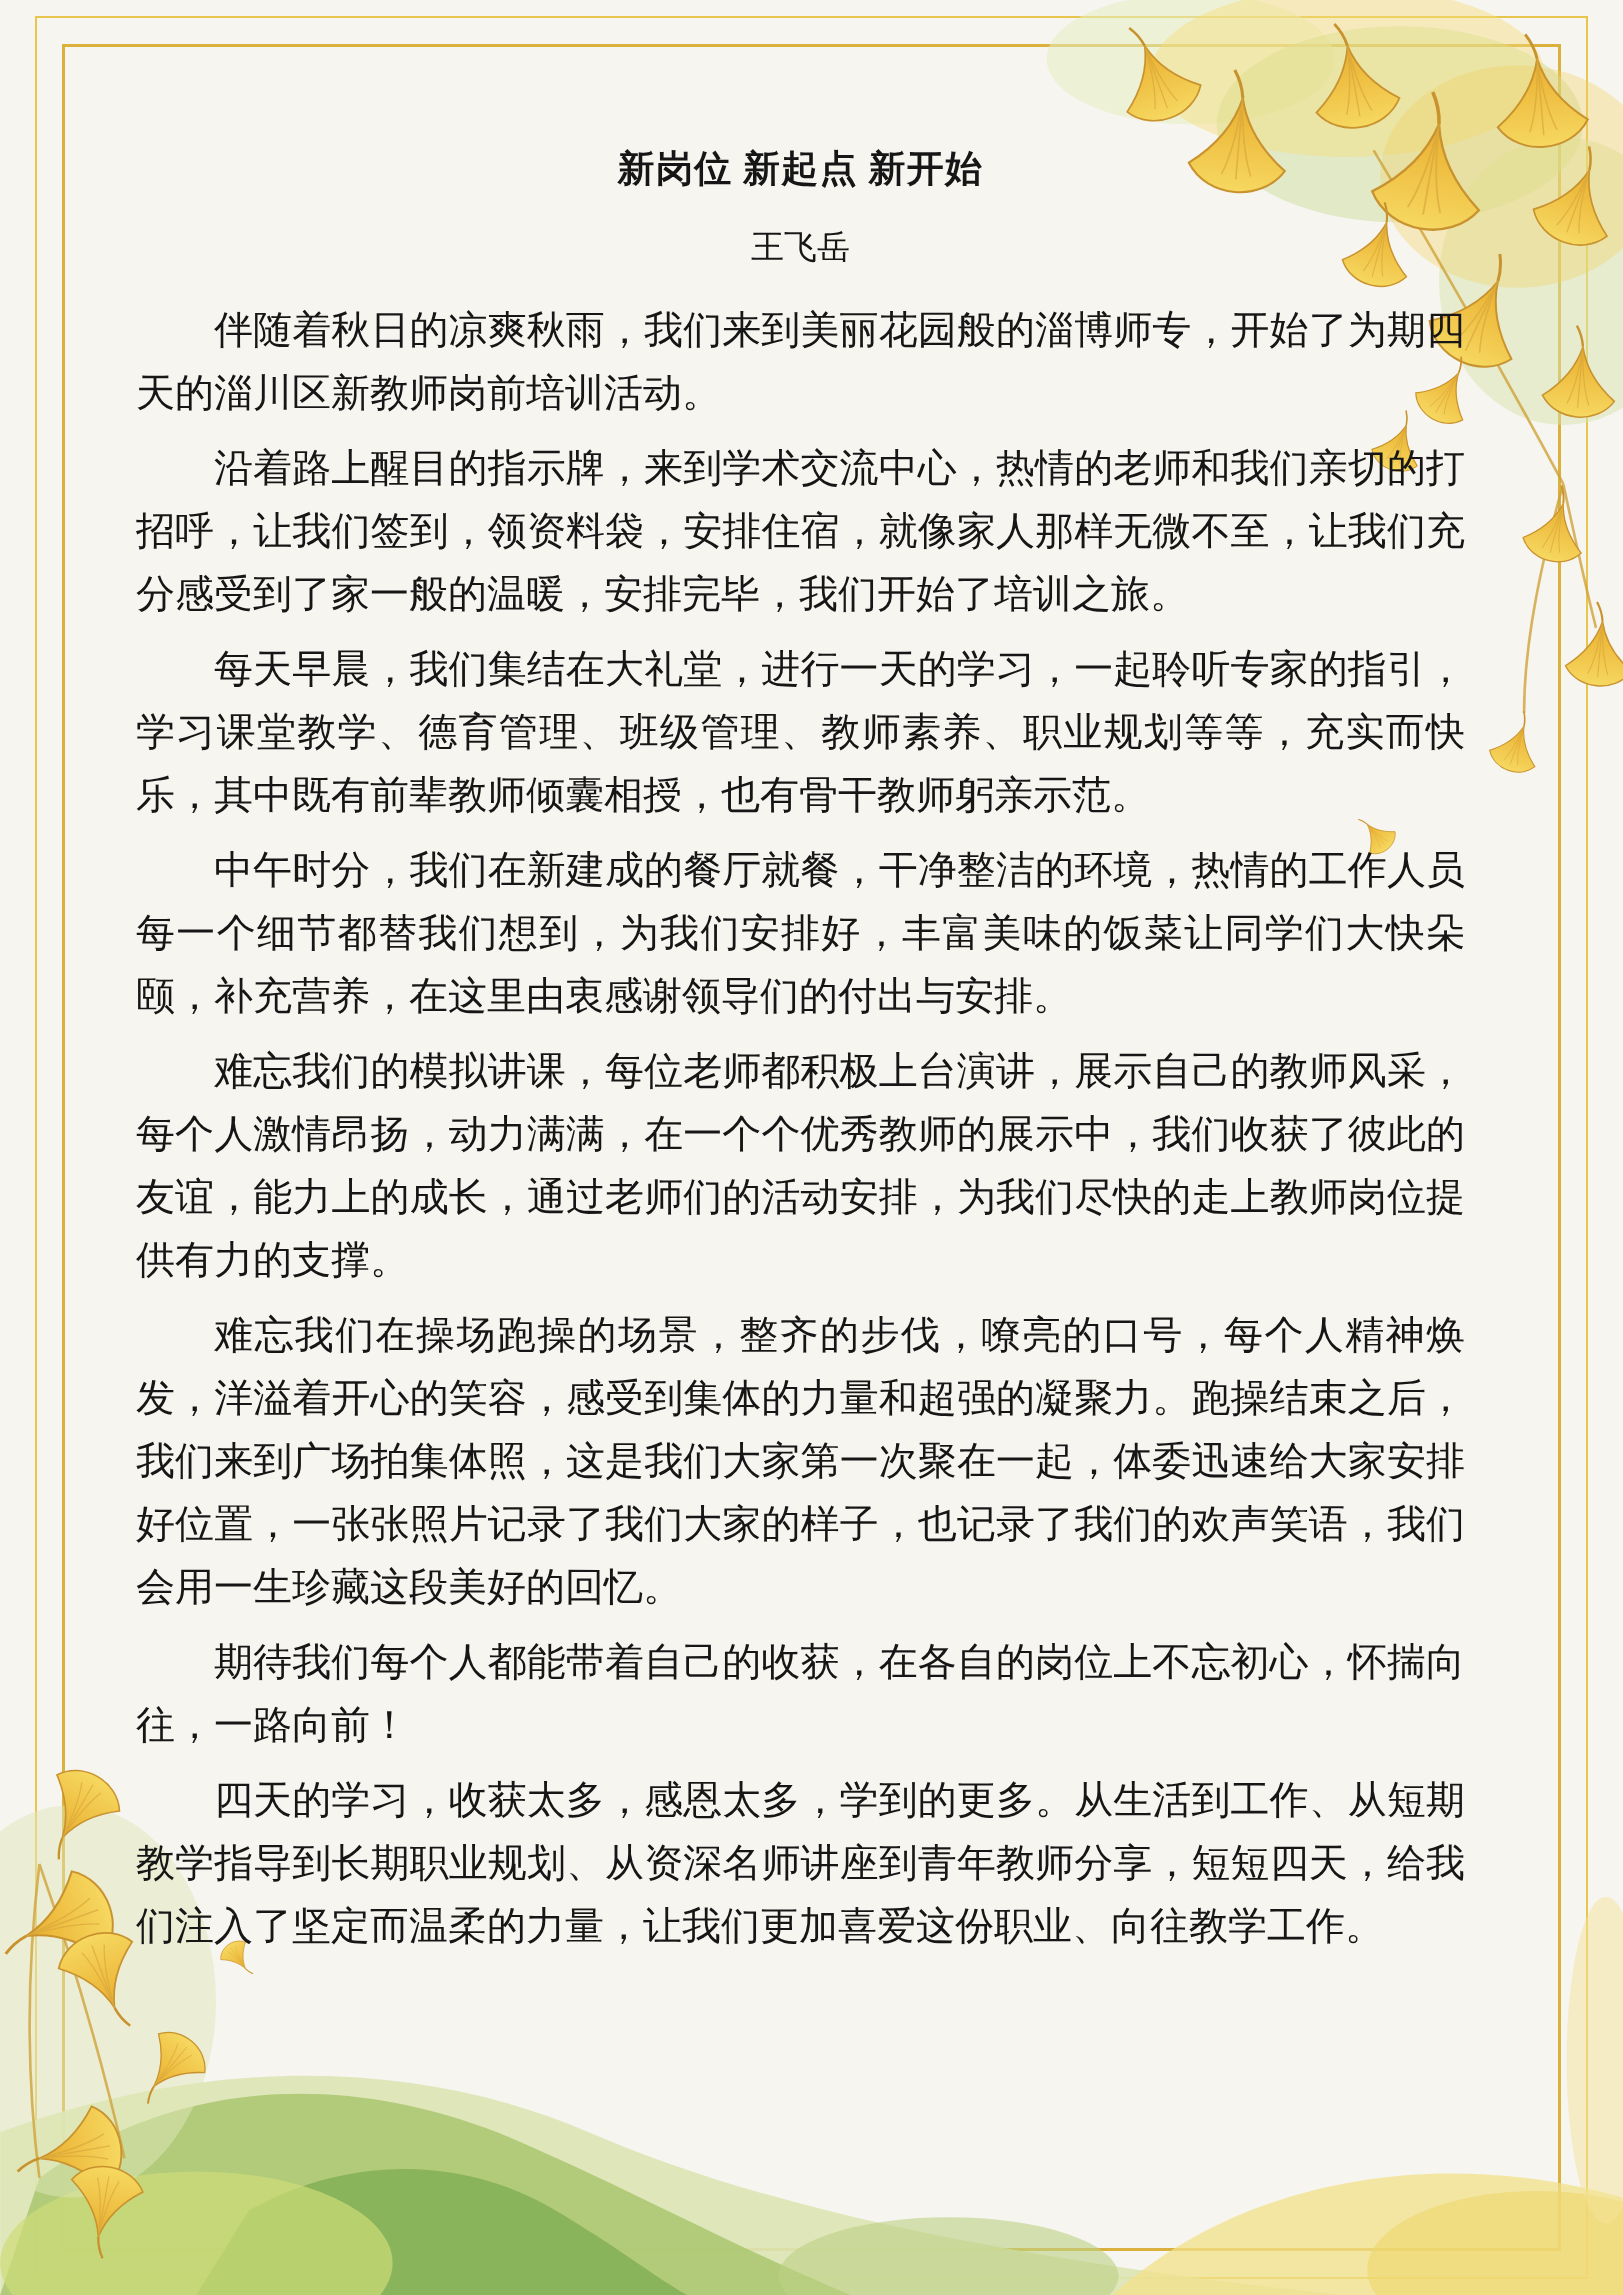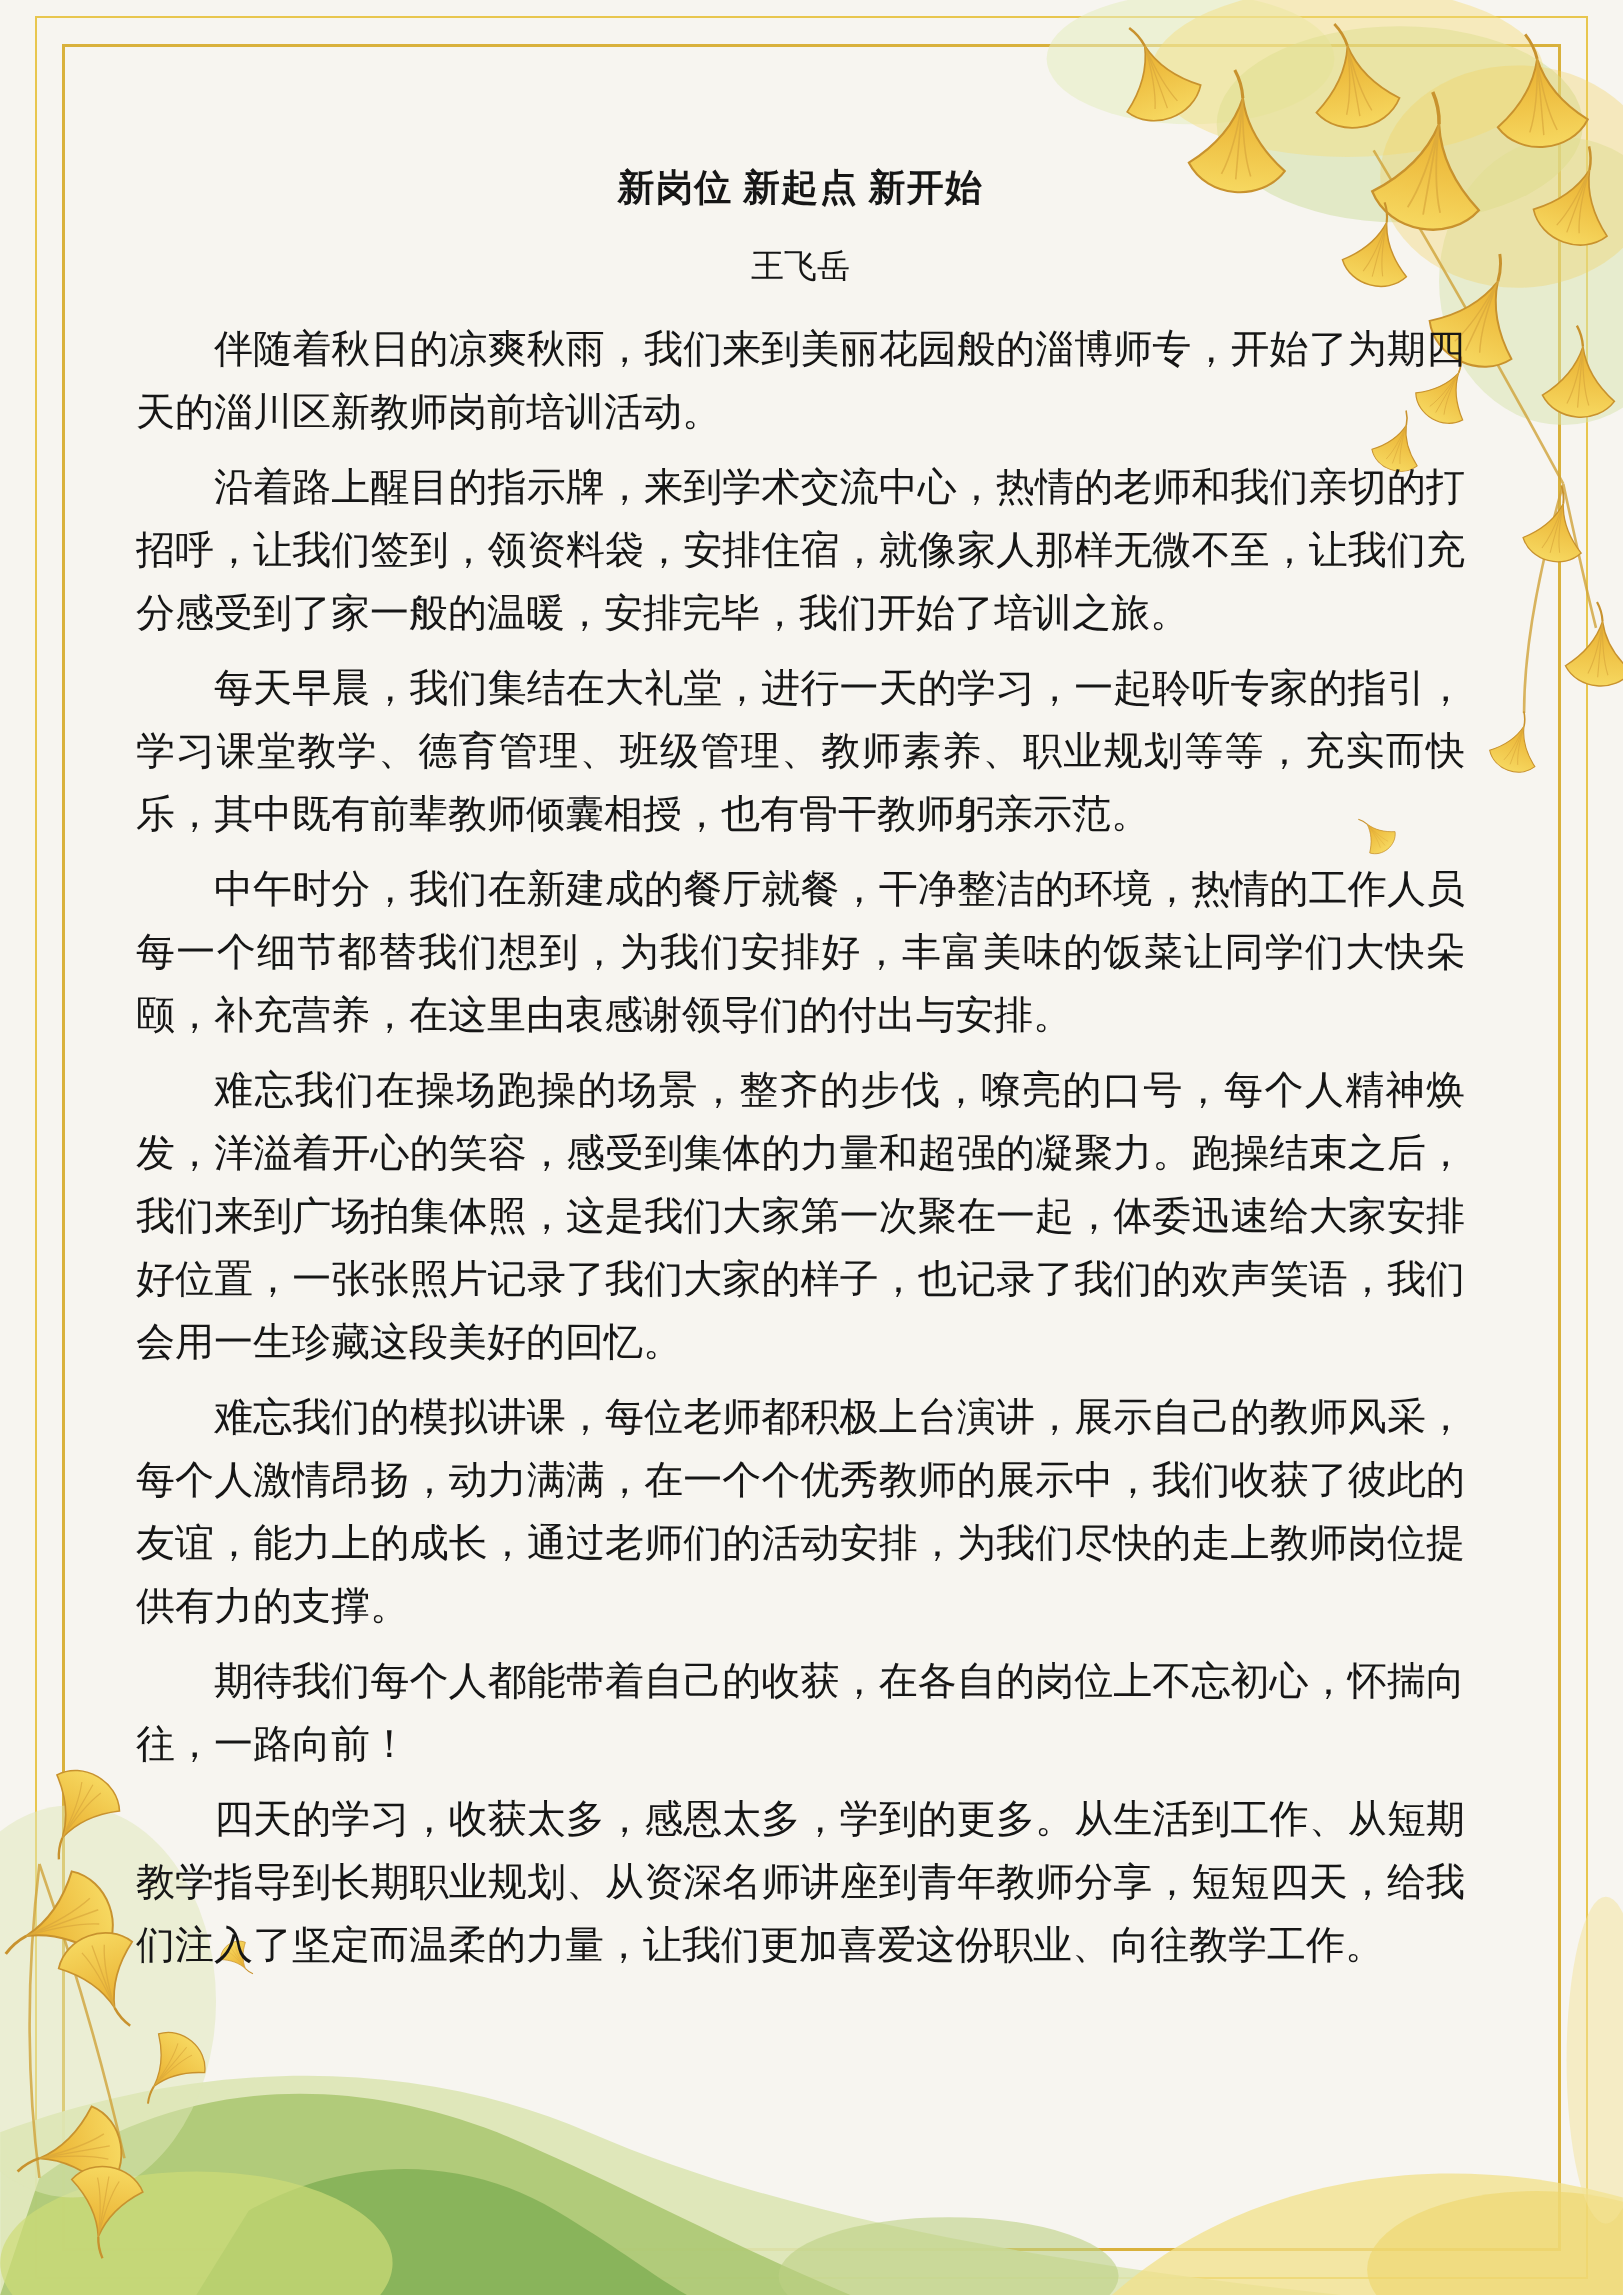--- a/index.html
+++ b/index.html
@@ -8,21 +8,21 @@
     width:1623px;height:2295px;
     background:#f7f5f0;
     overflow:hidden;
     font-family:"Liberation Serif", serif;
   }
   .frame{position:absolute;pointer-events:none;}
   .frame.outer{top:15.7px;bottom:15.7px;left:35px;right:35px;border:2.6px solid #e8c64e;}
   .frame.inner{top:44px;bottom:44px;left:62px;right:62px;border:3.3px solid #d9b13c;}
   .deco{position:absolute;top:0;left:0;pointer-events:none;}
   .content{
-    position:absolute;left:124px;top:164px;width:1353px;
+    position:absolute;left:124px;top:145px;width:1353px;
     color:#161616;
     z-index:5;
   }
   .title{
     text-align:center;
     font-size:37px;line-height:47px;
     font-weight:bold;
     letter-spacing:1.3px;
   }
   .author{
@@ -117,21 +117,21 @@
   </svg>
 
   <div class="content">
     <div class="title">新岗位 新起点 新开始</div>
     <div class="author">王飞岳</div>
     <div class="body">
         <p>伴随着秋日的凉爽秋雨，我们来到美丽花园般的淄博师专，开始了为期四天的淄川区新教师岗前培训活动。</p>
         <p>沿着路上醒目的指示牌，来到学术交流中心，热情的老师和我们亲切的打招呼，让我们签到，领资料袋，安排住宿，就像家人那样无微不至，让我们充分感受到了家一般的温暖，安排完毕，我们开始了培训之旅。</p>
         <p>每天早晨，我们集结在大礼堂，进行一天的学习，一起聆听专家的指引，学习课堂教学、德育管理、班级管理、教师素养、职业规划等等，充实而快乐，其中既有前辈教师倾囊相授，也有骨干教师躬亲示范。</p>
         <p>中午时分，我们在新建成的餐厅就餐，干净整洁的环境，热情的工作人员每一个细节都替我们想到，为我们安排好，丰富美味的饭菜让同学们大快朵颐，补充营养，在这里由衷感谢领导们的付出与安排。</p>
+        <p>难忘我们的模拟讲课，每位老师都积极上台演讲，展示自己的教师风采，每个人激情昂扬，动力满满，在一个个优秀教师的展示中，我们收获了彼此的友谊，能力上的成长，通过老师们的活动安排，为我们尽快的走上教师岗位提供有力的支撑。</p>
         <p>难忘我们在操场跑操的场景，整齐的步伐，嘹亮的口号，每个人精神焕发，洋溢着开心的笑容，感受到集体的力量和超强的凝聚力。跑操结束之后，我们来到广场拍集体照，这是我们大家第一次聚在一起，体委迅速给大家安排好位置，一张张照片记录了我们大家的样子，也记录了我们的欢声笑语，我们会用一生珍藏这段美好的回忆。</p>
-        <p>难忘我们的模拟讲课，每位老师都积极上台演讲，展示自己的教师风采，每个人激情昂扬，动力满满，在一个个优秀教师的展示中，我们收获了彼此的友谊，能力上的成长，通过老师们的活动安排，为我们尽快的走上教师岗位提供有力的支撑。</p>
         <p>期待我们每个人都能带着自己的收获，在各自的岗位上不忘初心，怀揣向往，一路向前！</p>
         <p>四天的学习，收获太多，感恩太多，学到的更多。从生活到工作、从短期教学指导到长期职业规划、从资深名师讲座到青年教师分享，短短四天，给我们注入了坚定而温柔的力量，让我们更加喜爱这份职业、向往教学工作。</p>
       </div>
   </div>
 
 </div>
 
 
 </body></html>

